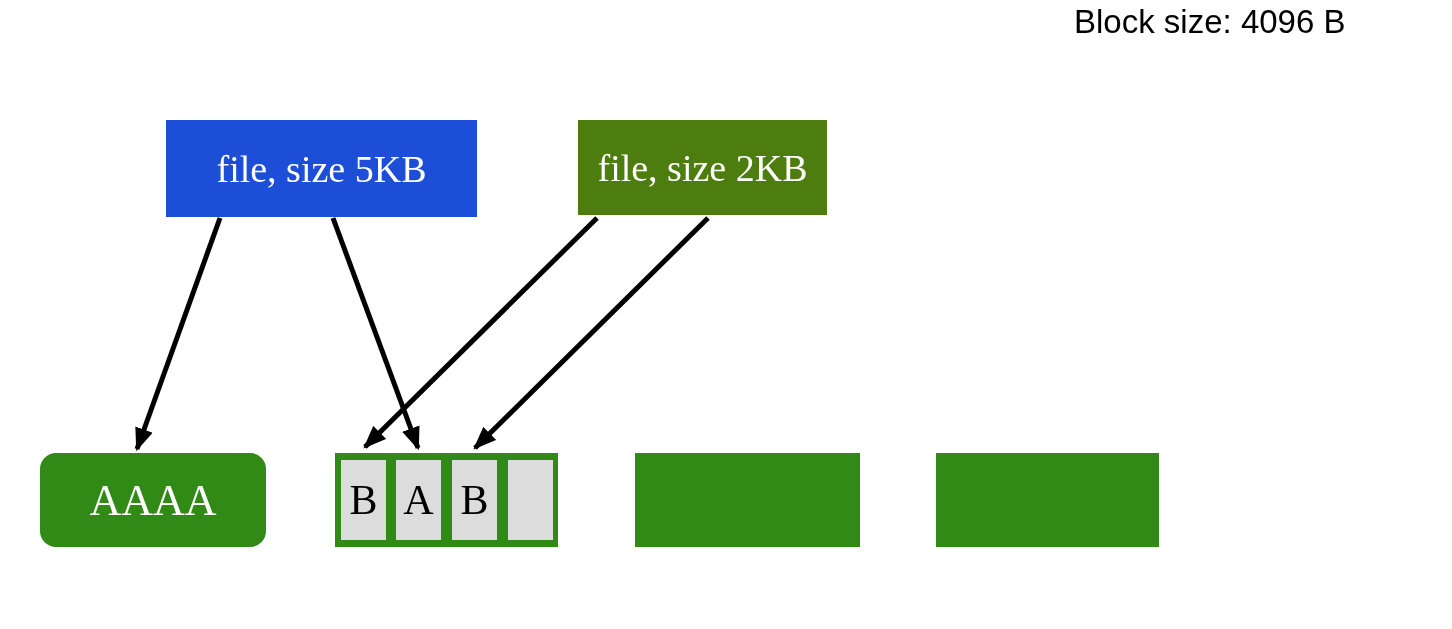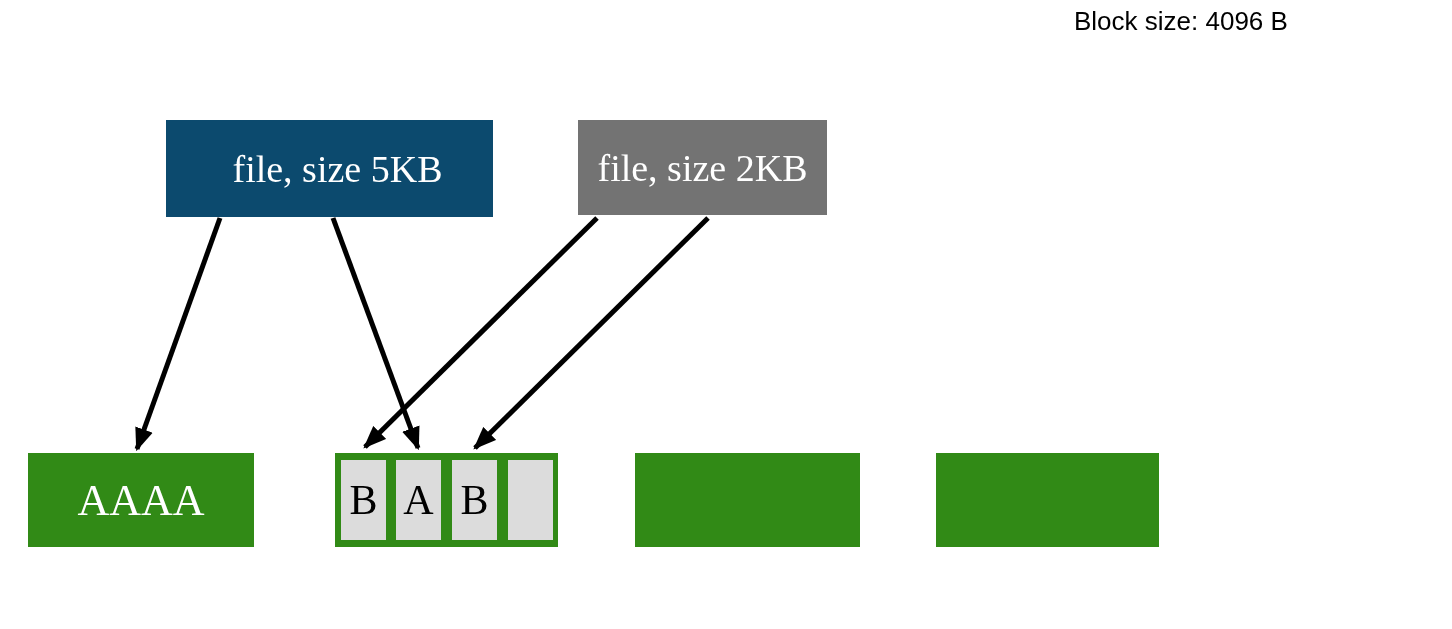--- a/index.html
+++ b/index.html
@@ -9,21 +9,21 @@
     height: 629px;
     background: #ffffff;
     overflow: hidden;
     font-family: "Liberation Serif", serif;
   }
   .info {
     position: absolute;
     left: 1074px;
     top: 1px;
     font-family: "Liberation Sans", sans-serif;
-    font-size: 26px;
+    font-size: 33px;
     line-height: 41px;
     color: #000000;
     white-space: nowrap;
   }
   .file-box {
     position: absolute;
     display: flex;
     align-items: center;
     justify-content: center;
     color: #ffffff;
@@ -35,21 +35,21 @@
   .block {
     position: absolute;
     top: 453px;
     height: 94px;
     display: flex;
     align-items: center;
     justify-content: center;
     color: #ffffff;
     font-size: 44px;
   }
-  .block-1 { left: 28px;  width: 226px; }
+  .block-1 { left: 40px;  width: 226px; border-radius: 16px; }
   .block-2 { left: 335px; width: 223px; }
   .block-3 { left: 635px; width: 225px; }
   .block-4 { left: 936px; width: 223px; }
   .fragment {
     position: absolute;
     top: 7px;
     width: 45px;
     height: 80px;
     display: flex;
     align-items: center;
@@ -72,25 +72,25 @@
 </style>
 </head>
 <body>
 
 <div class="canvas">
 
   <div class="info">
     <div>Block size: 4096 B</div>
   </div>
 
-  <div class="file-box file-a" style="background-color: #0c4a6e; padding-left: 16px;">
+  <div class="file-box file-a" style="background-color: #1d4ed8;">
     <span>file, size 5KB</span>
   </div>
 
-  <div class="file-box file-b" style="background-color: #737373;">
+  <div class="file-box file-b" style="background-color: #4d7c0f;">
     <span>file, size 2KB</span>
   </div>
 
   <svg class="arrows-layer" viewBox="0 0 1452 629" xmlns="http://www.w3.org/2000/svg">
     <defs>
       <marker id="arrowhead" viewBox="0 0 10 8" refX="9" refY="4" markerWidth="4.6" markerHeight="3.8" orient="auto">
         <path d="M0,0 L10,4 L0,8 Z" fill="#000000"></path>
       </marker>
     </defs>
   <line x1="220" y1="218" x2="137" y2="449" stroke="#000000" marker-end="url(#arrowhead)"></line>

